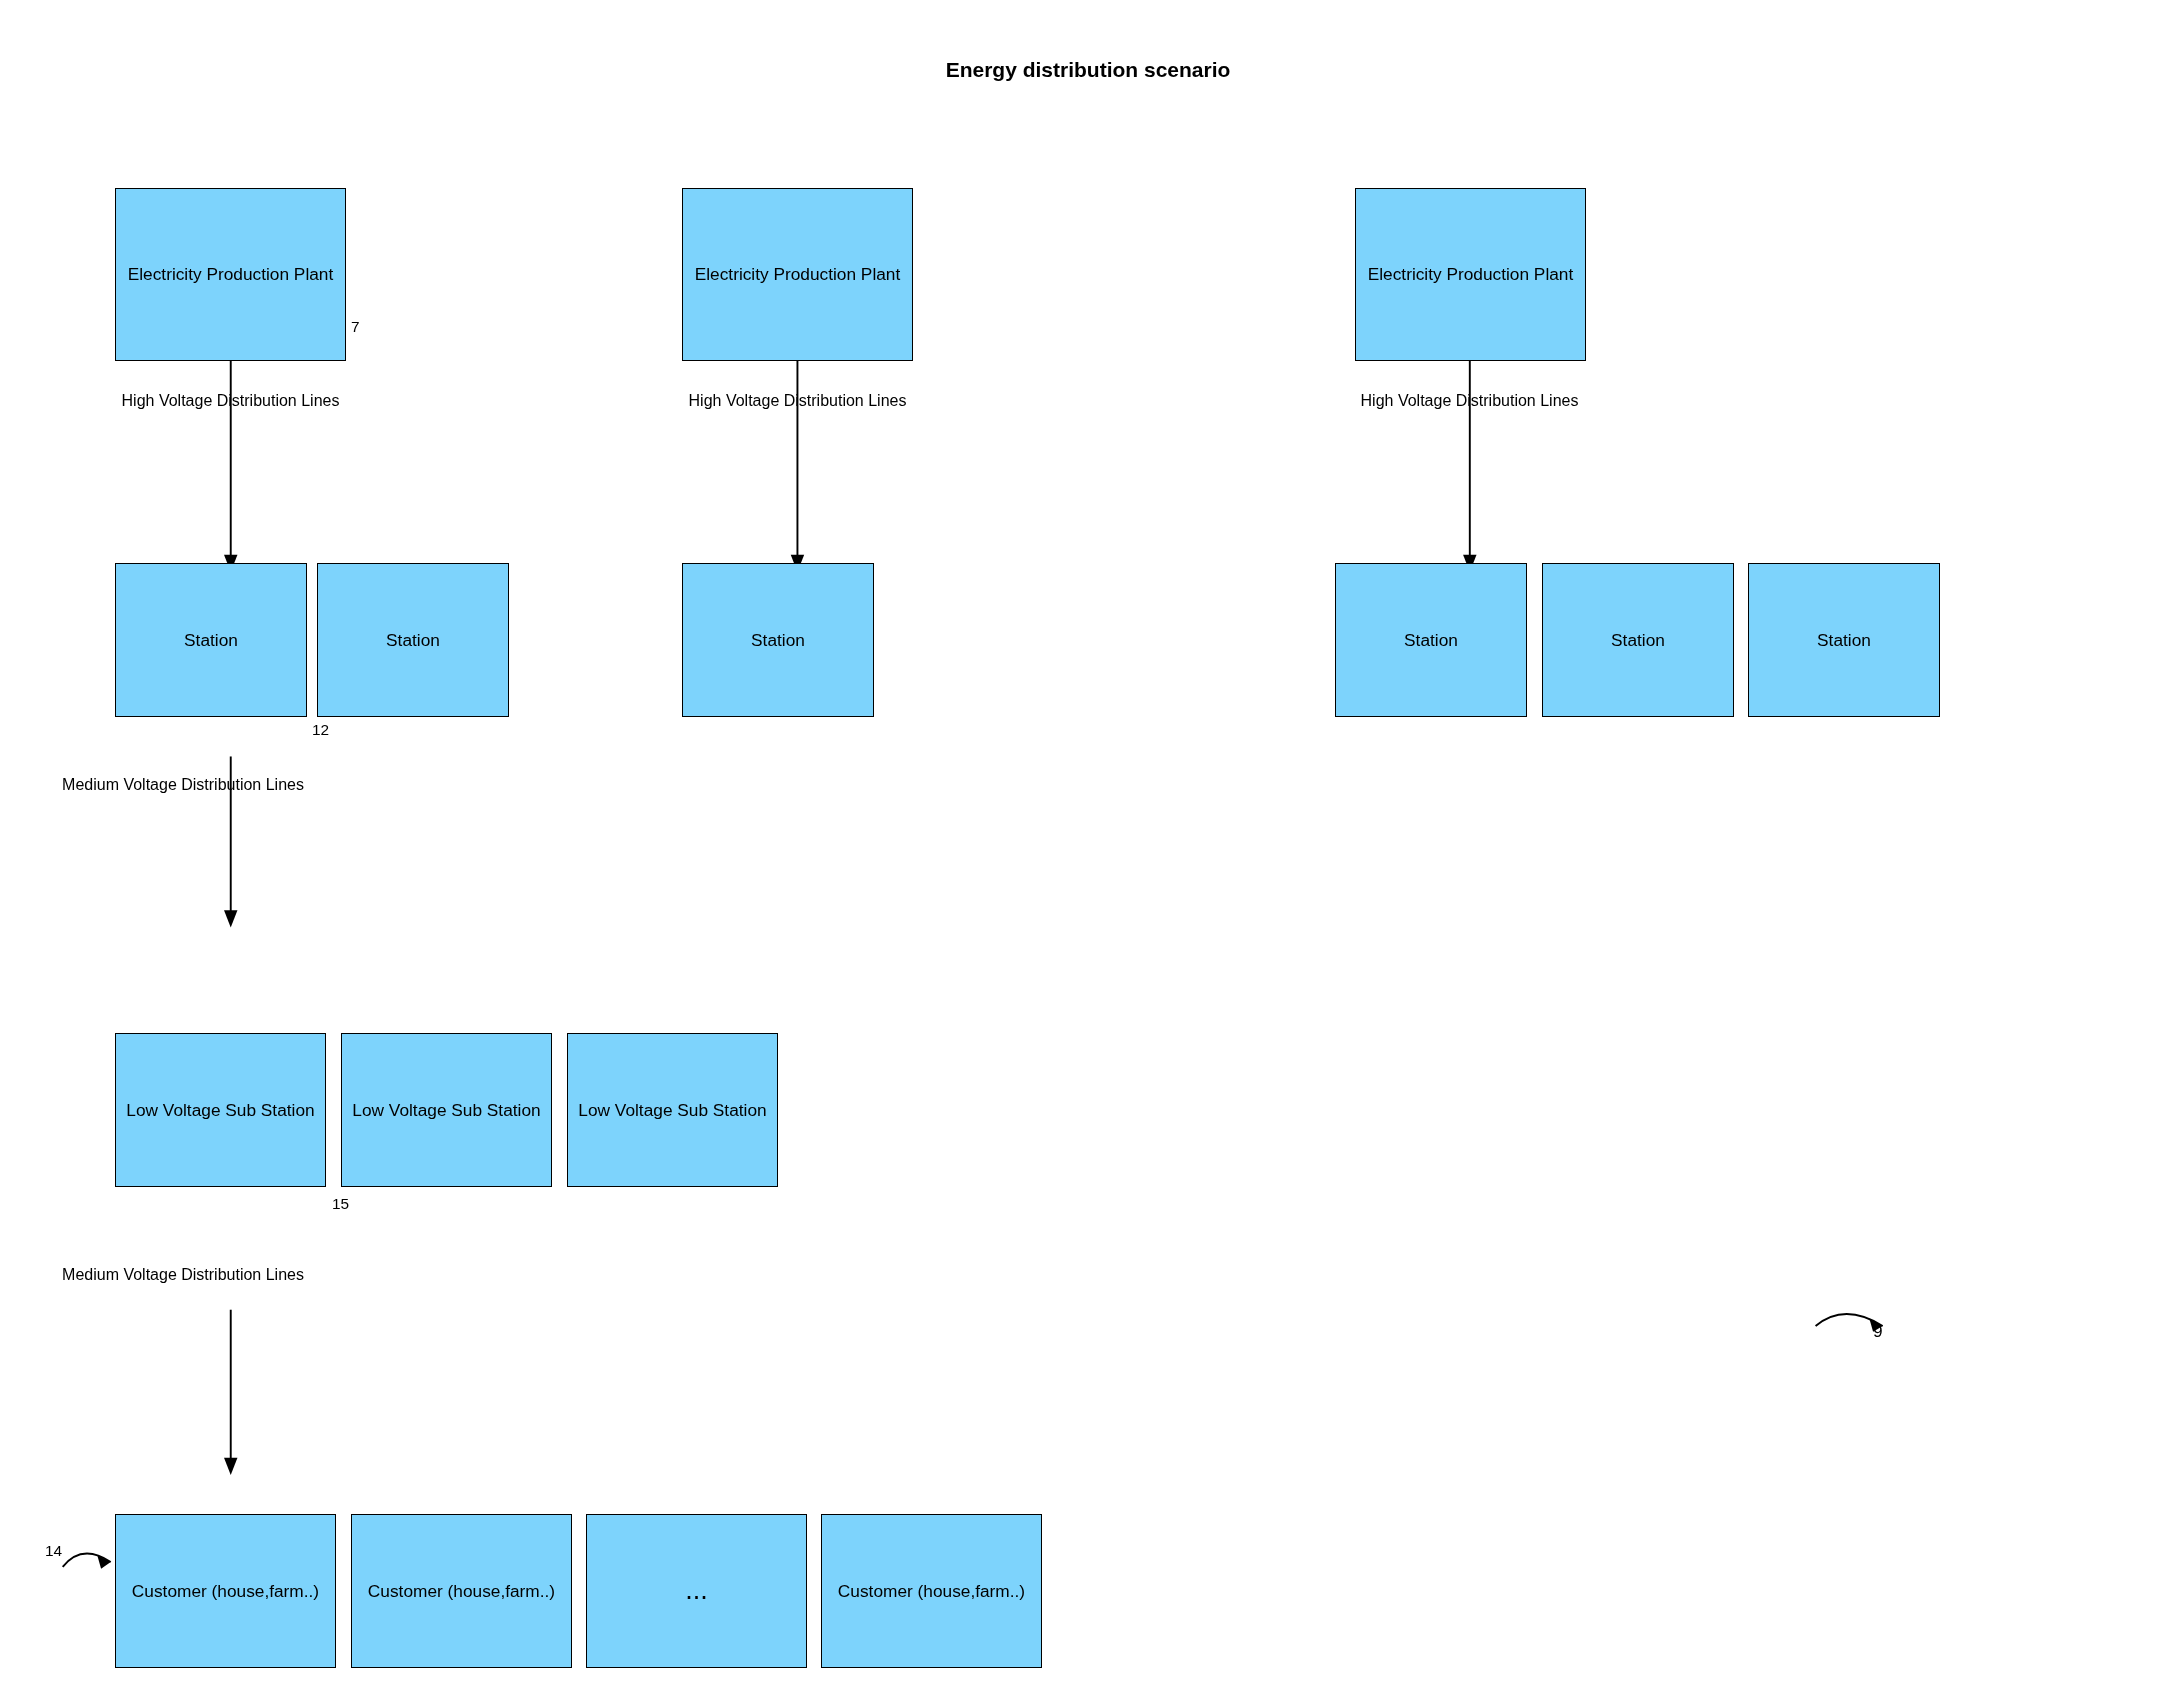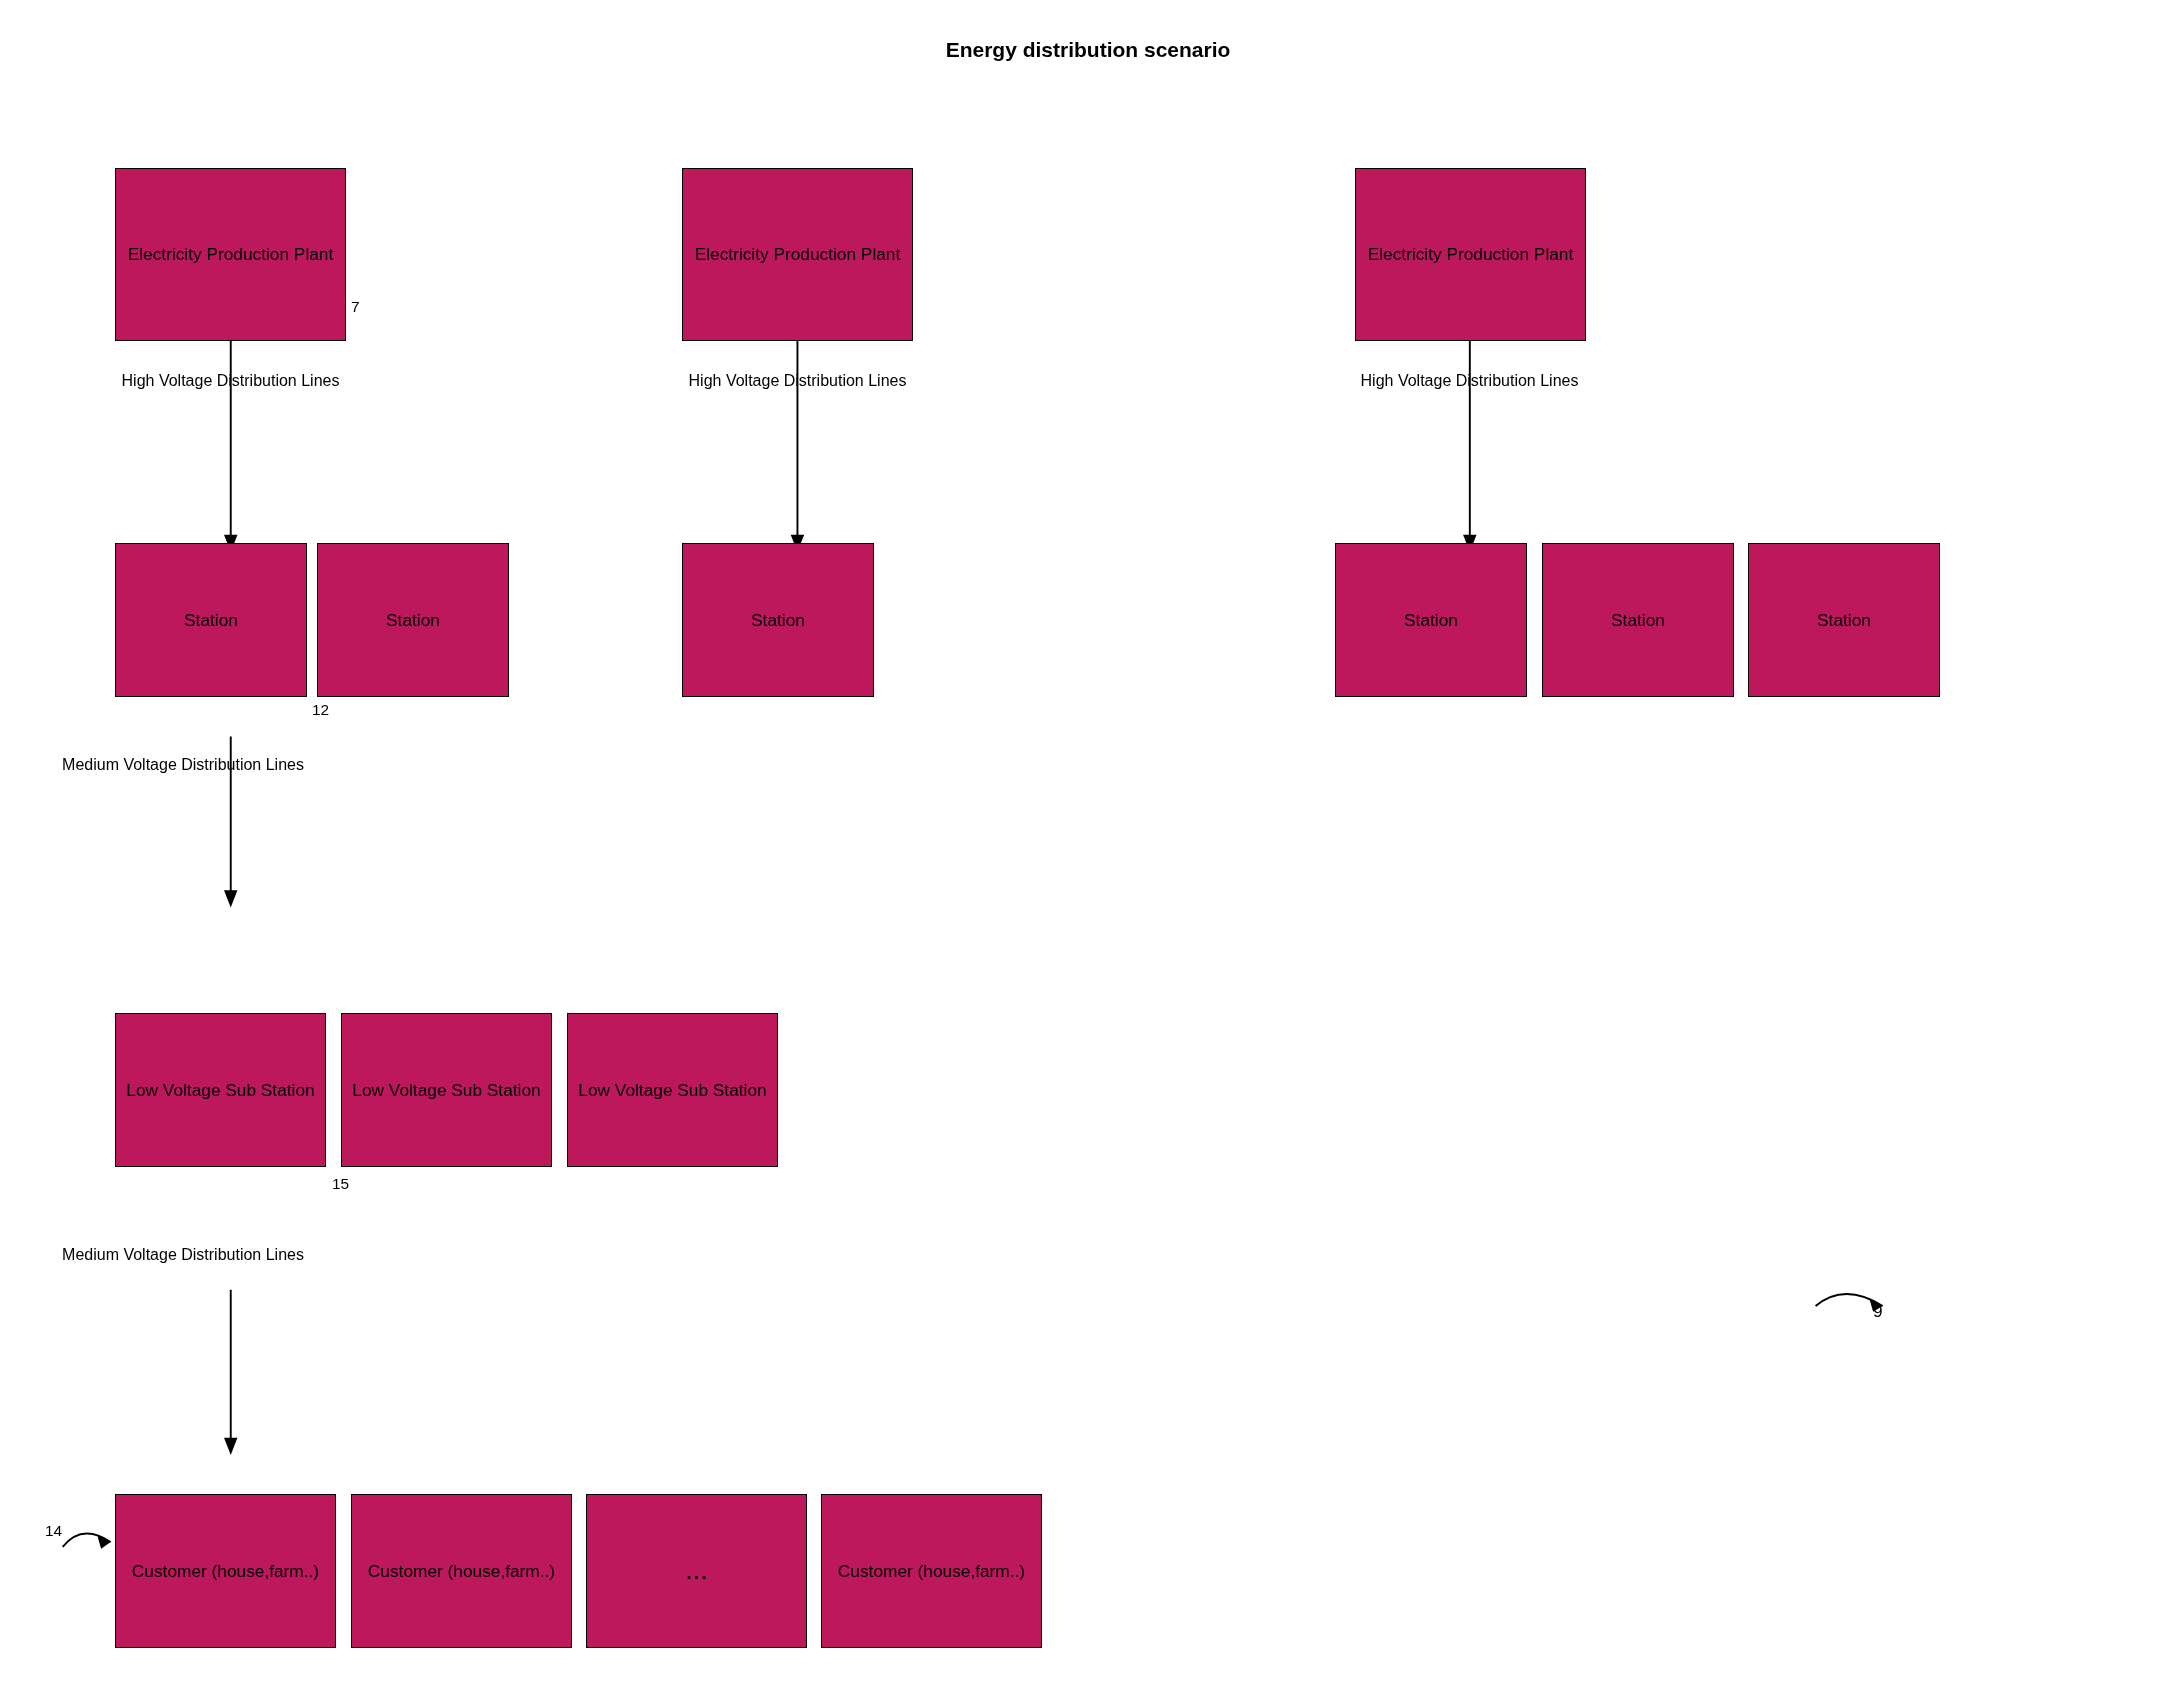--- a/index.html
+++ b/index.html
@@ -10,35 +10,35 @@
       width: 2176px;
       height: 1703px;
       position: relative;
       overflow: hidden;
     }
 
     .page-title {
       text-align: center;
       font-weight: bold;
       font-size: 21px;
-      padding-top: 38px;
+      padding-top: 58px;
       margin-bottom: 29px;
     }
 
     .diagram-container {
       position: relative;
       width: 2176px;
       height: 1633px;
     }
 
     
     .box {
       position: absolute;
       border: 1.9px solid #000;
-      background: #be185d;
+      background: #7dd3fc;
       display: flex;
       align-items: center;
       justify-content: center;
       text-align: center;
       font-size: 17.3px;
       line-height: 1.3;
     }
 
     
     .label {

